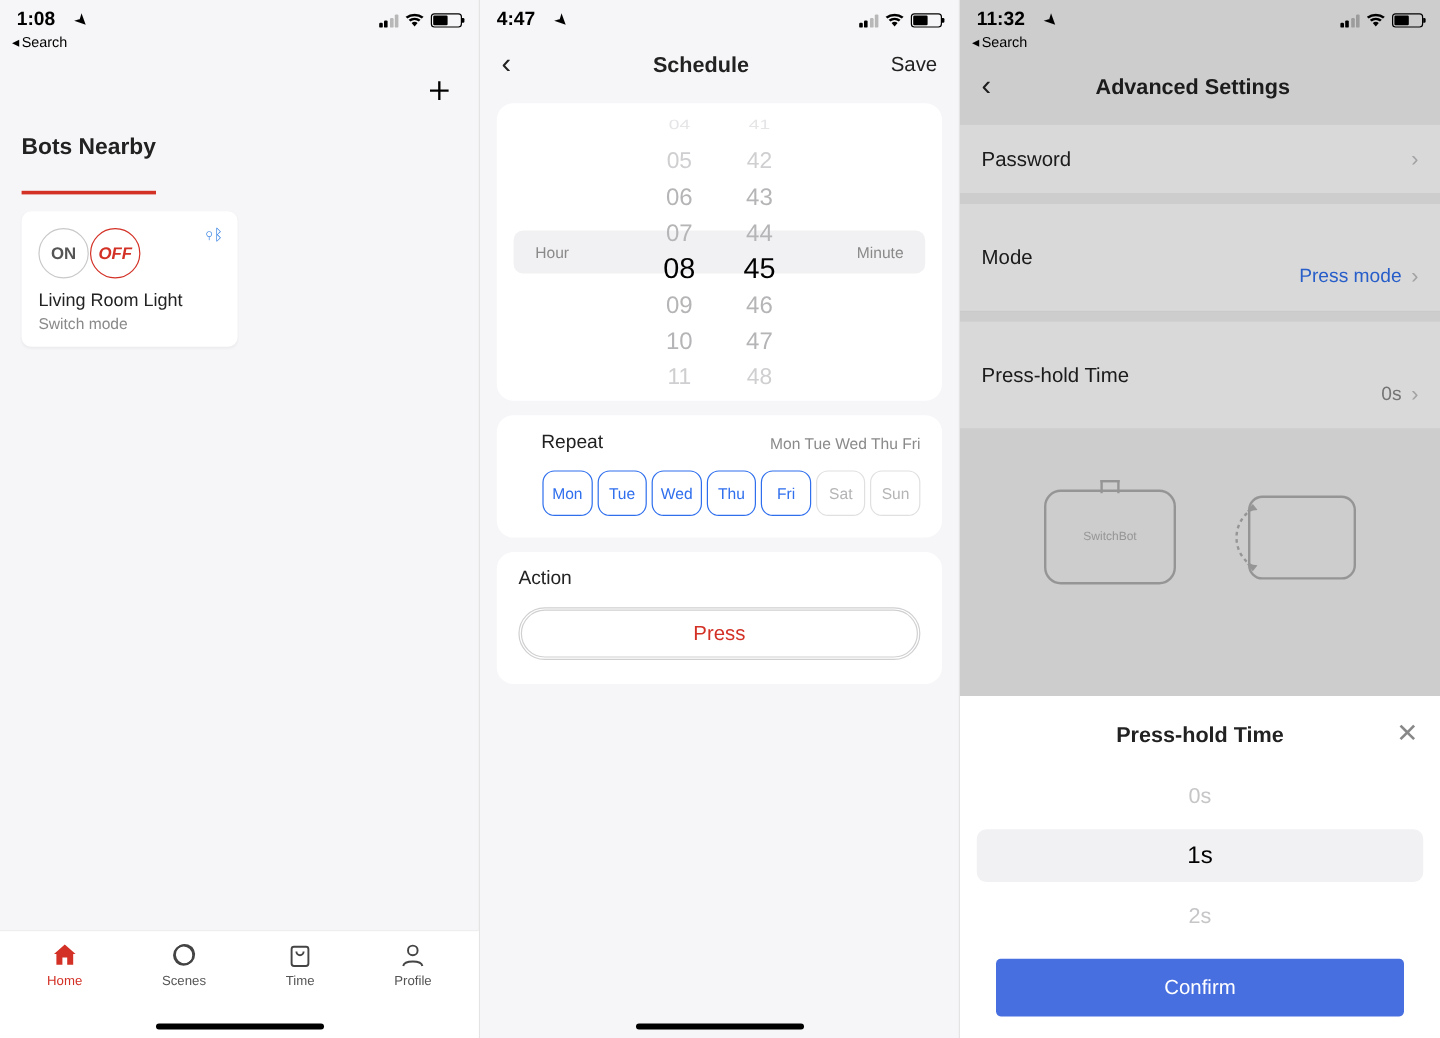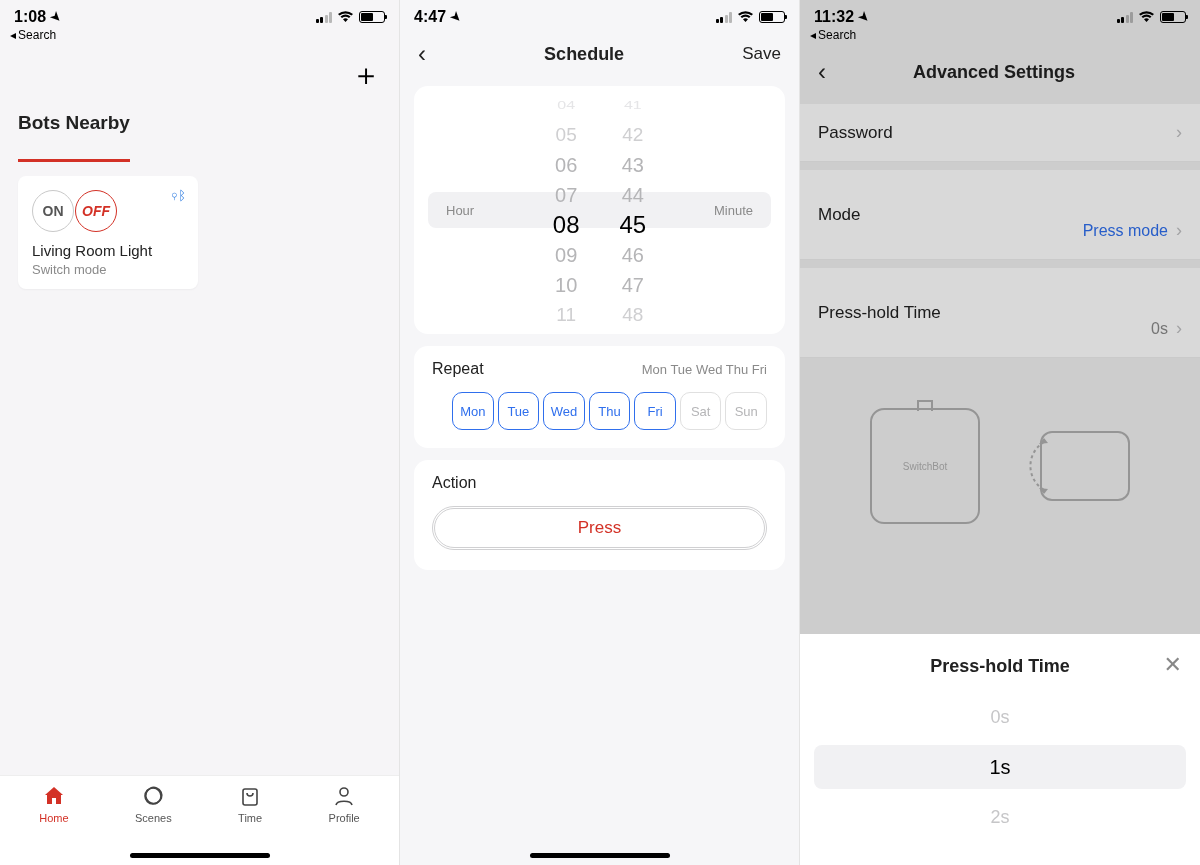--- a/index.html
+++ b/index.html
@@ -5,21 +5,21 @@
     * { box-sizing: border-box; margin: 0; padding: 0; font-family: -apple-system, "Helvetica Neue", Arial, sans-serif; }
     body { background: #fff; width: 1200px; height: 865px; overflow: hidden; }
     .container { display: flex; width: 1200px; height: 865px; }
     .pane { width: 400px; height: 865px; position: relative; flex-shrink: 0; }
     .p1 { background: #f6f5f7; border-right: 1px solid #e4e4e4; }
     .p2 { background: #f6f6f8; border-right: 1px solid #e4e4e4; }
     .p3 { background: #f1f1f1; }
 
     
     .status-bar { height: 28px; display: flex; align-items: center; justify-content: space-between; padding: 6px 14px 0; font-size: 16px; font-weight: 600; }
-    .status-left { display: flex; align-items: center; gap: 4px; }
+    .status-left { display: flex; align-items: center; gap: 16px; }
     .status-right { display: flex; align-items: center; gap: 5px; }
     .loc-arrow { display: inline-block; transform: rotate(45deg); font-size: 12px; margin-left: 1px; }
     .back-search { font-size: 12px; padding: 0 10px 4px; display: flex; align-items: center; gap: 2px; }
     .signal, .wifi, .battery { display: inline-block; }
     .bars { display: flex; align-items: flex-end; gap: 1.5px; height: 11px; }
     .bars span { width: 3px; background: #b8b8b8; border-radius: 1px; }
     .bars span.on { background: #000; }
     .b1{height:4px}.b2{height:6px}.b3{height:8px}.b4{height:11px}
     .wifi svg { display:block; }
     .battery { width: 26px; height: 12px; border: 1px solid #000; border-radius: 3px; position: relative; }
@@ -61,21 +61,21 @@
     .picker-col div.sel { font-size:24px; color:#000; font-weight:500; }
     .picker-col div.near1 { color:#b5b5b7; font-size:20px; }
     .picker-col div.near2 { color:#cfcfd1; font-size:19px; }
     .picker-col div.far { color:#e5e5e7; font-size:16px; transform:scaleY(0.7); }
     .picker-band { position:absolute; left:14px; right:14px; top:50%; transform:translateY(-50%); height:36px; background:#f1f1f3; border-radius:8px; display:flex; justify-content:space-between; align-items:center; padding:0 18px; z-index:0; }
     .picker-label { font-size:13px; color:#8a8a8a; }
     .picker { z-index:1; }
 
     .repeat-card { padding: 14px 18px 18px; }
     .repeat-hdr { display:flex; justify-content:space-between; align-items:center; margin-bottom:14px; }
-    .repeat-title { font-size:16px; color:#222; }
+    .repeat-title { font-size:16px; color:#222;margin-left:19px; }
     .repeat-sum { font-size:13px; color:#8a8a8a; }
     .days { display:flex; gap:4px;margin-left:20px; }
     .day { flex:1; border:1.5px solid #e0e0e0; border-radius:10px; height:38px; display:flex; align-items:center; justify-content:center; font-size:13px; color:#b5b5b7; }
     .day.on { border-color:#2f6fed; color:#2f6fed; }
 
     .action-card { padding: 14px 18px 20px; }
     .action-title { font-size:16px; color:#222; margin-bottom:14px; }
     .press-btn { border:3px double #d0d0d2; border-radius:999px; height:44px; display:flex; align-items:center; justify-content:center; font-size:17px; color:#d33126; font-weight:500; }
 
     
@@ -83,21 +83,21 @@
     .p3-overlay { position:absolute; inset:0; background:rgba(0,0,0,0.15); }
     .settings-list { margin-top: 8px; }
     .settings-row { background:#fff; display:flex; justify-content:space-between; align-items:center; padding: 18px 18px; font-size:17px; color:#222; border-bottom:1px solid #eee; }
     .settings-row .value { color:#8a8a8a; font-size:16px; }
     .settings-row .value.blue { color:#2f6fed; }
     .chev { color:#c0c0c2; font-size:18px; margin-left:8px; }
     .row-group { display:flex; align-items:center;margin-top:32px; }
     .settings-gap { height:8px; background:#f1f1f1; }
 
     .diagram { display:flex; justify-content:center; align-items:center; gap:60px; padding: 50px 20px; }
-    .dev-box { width:110px; height:116px; border:2px solid #b0b0b0; border-radius:14px; position:relative; display:flex; align-items:center; justify-content:center; font-size:10px; color:#b0b0b0; }
+    .dev-box { width:110px; height:79px; border:2px solid #b0b0b0; border-radius:14px; position:relative; display:flex; align-items:center; justify-content:center; font-size:10px; color:#b0b0b0; }
     .dev-box::before { content:''; position:absolute; top:-10px; left:50%; transform:translateX(-50%); width:12px; height:9px; border:2px solid #b0b0b0; border-bottom:none; }
     .motion-box { width:90px; height:70px; border:2px solid #b0b0b0; border-radius:12px; position:relative; }
     .motion-arc { position:absolute; left:-26px; top:50%; transform:translateY(-50%); width:34px; height:60px; }
     .motion-arc svg { display:block; }
 
     .sheet { position:absolute; left:0; right:0; bottom:0; background:#fff; border-radius: 0; z-index:5; padding-bottom: 18px; }
     .sheet-hdr { display:flex; align-items:center; justify-content:center; position:relative; padding: 22px 0 10px; }
     .sheet-title { font-size:18px; font-weight:600; color:#222; }
     .sheet-close { position:absolute; right:18px; top:18px; font-size:22px; color:#888; }
     .opt-stack { height:160px; overflow:hidden; position:relative; display:flex; flex-direction:column; align-items:center; justify-content:center; }
@@ -365,16 +365,17 @@
       <div class="sheet-hdr">
         <span class="sheet-title">Press-hold Time</span>
         <span class="sheet-close">✕</span>
       </div>
       <div class="opt-stack">
         <div class="opt-band"></div>
         <div class="opt">0s</div>
         <div class="opt sel">1s</div>
         <div class="opt">2s</div>
       </div>
+      <div class="confirm-btn">Confirm</div>
     </div>
   </div>
 
 </div>
 
 </body></html>

